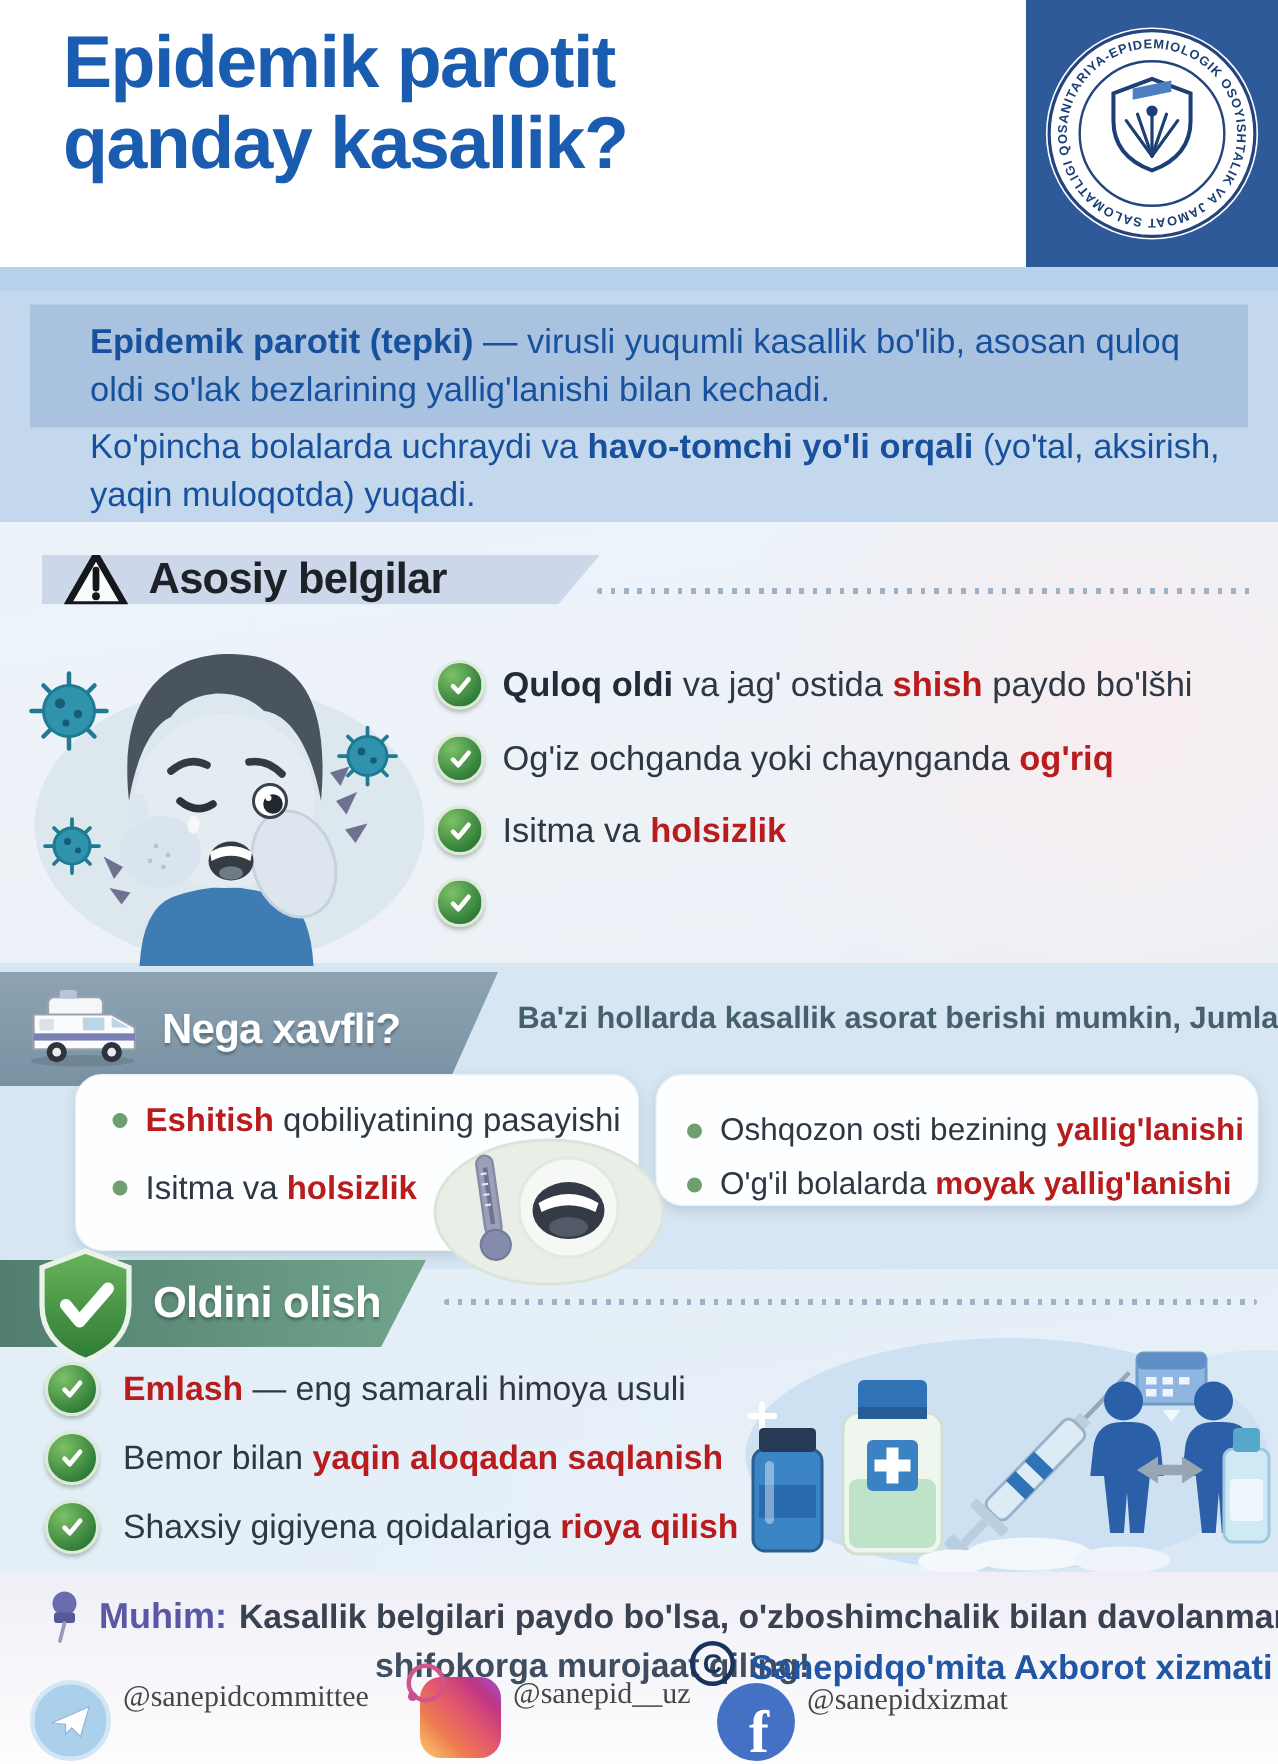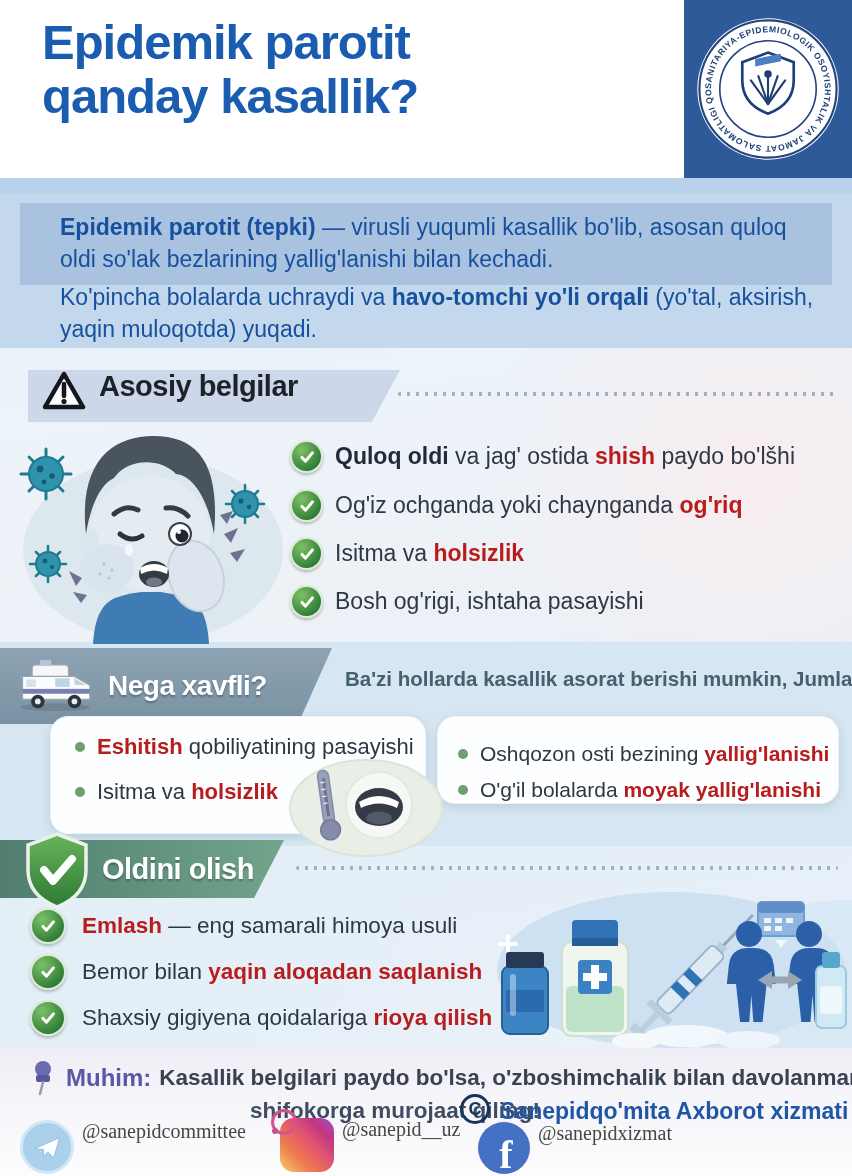--- a/index.html
+++ b/index.html
@@ -20,23 +20,23 @@
   .logo-rect { position:absolute; left:684px; top:0; width:168px; height:178px; background:#2e5a99; display:flex; align-items:center; justify-content:center; }
   .divider { position:absolute; left:0; top:178px; width:852px; height:16px; background:#b7d2ea; z-index:2; }
 
   
   .intro { position:absolute; left:0; top:194px; width:852px; height:154px; background:#c3d8ec; z-index:2; color:#17509c; }
   .intro-p1 { position:absolute; left:20px; top:9px; width:812px; background:#a9c2e0; padding:9px 20px 10px 40px; font-size:23px; line-height:1.38; font-weight:500; }
   .intro-p1 b, .intro-p2 b { font-weight:800; }
   .intro-p2 { position:absolute; left:60px; top:88px; width:780px; font-size:23px; line-height:1.38; font-weight:500; }
 
   
-  .band1 { position:absolute; left:28px; top:370px; width:372px; height:52px; background:#ccd7e9;
+  .band1 { position:absolute; left:28px; top:370px; width:372px; height:33px; background:#ccd7e9;
     clip-path:polygon(0 0,100% 0,calc(100% - 28px) 100%,0 100%);
-    display:flex; align-items:flex-start; padding-left:14px; gap:13px; z-index:2; }
+    display:flex; align-items:center; padding-left:14px; gap:13px; z-index:2; }
   .band1 .h { font-size:29px; font-weight:800; color:#1d2229; letter-spacing:-.5px; }
   .dotline { position:absolute; height:4px; z-index:1; border-radius:2px;
     background-image:repeating-linear-gradient(90deg,#9db2c6 0 3px,transparent 3px 9px); }
   .dot1 { left:398px; right:14px; top:392px; }
   .dot2 { left:296px; right:14px; top:866px; }
 
   
   .boy-svg { position:absolute; left:8px; top:416px; z-index:1; }
   .sym-row { position:absolute; left:290px; display:flex; align-items:center; gap:12px; z-index:2; white-space:nowrap; }
   .check { width:33px; height:33px; border-radius:50%; flex:0 0 33px;
@@ -253,21 +253,20 @@
         </svg>
       </span>
     <p class="sym-text"><b></b><span>Isitma va </span><b class="acc">holsizlik</b><span></span></p>
   </div>
   <div class="sym-row" style="top:585px">
     <span class="check">
         <svg viewBox="0 0 24 24">
           <path d="M6 12.5l4.2 4.5L18.5 7" stroke="#fff" stroke-width="3.6" fill="none" stroke-linecap="round" stroke-linejoin="round"></path>
         </svg>
       </span>
-    <p class="sym-text"><b></b><span>Bosh og'rigi, ishtaha pasayishi</span><b class="acc"></b><span></span></p>
   </div>
 
   <div class="banner-danger">
     <svg width="88" height="54" viewBox="0 0 90 56">
       <ellipse cx="40" cy="50" rx="36" ry="4" fill="#5f7484" opacity="0.5"></ellipse>
       <rect x="16" y="6" width="38" height="14" rx="4" fill="#f4f7f9" stroke="#9aa2ad" stroke-width="1.5"></rect>
       <rect x="24" y="1" width="12" height="6" rx="2" fill="#b9c4d8"></rect>
       <path d="M6,18 h54 l16,9 v15 h-70 z" fill="#fbfcfd" stroke="#9aa2ad" stroke-width="1.5"></path>
       <polygon points="60,20 72,27 60,27" fill="#bcd6e8"></polygon>
       <rect x="40" y="20" width="15" height="9" rx="1" fill="#bcd6e8"></rect>

